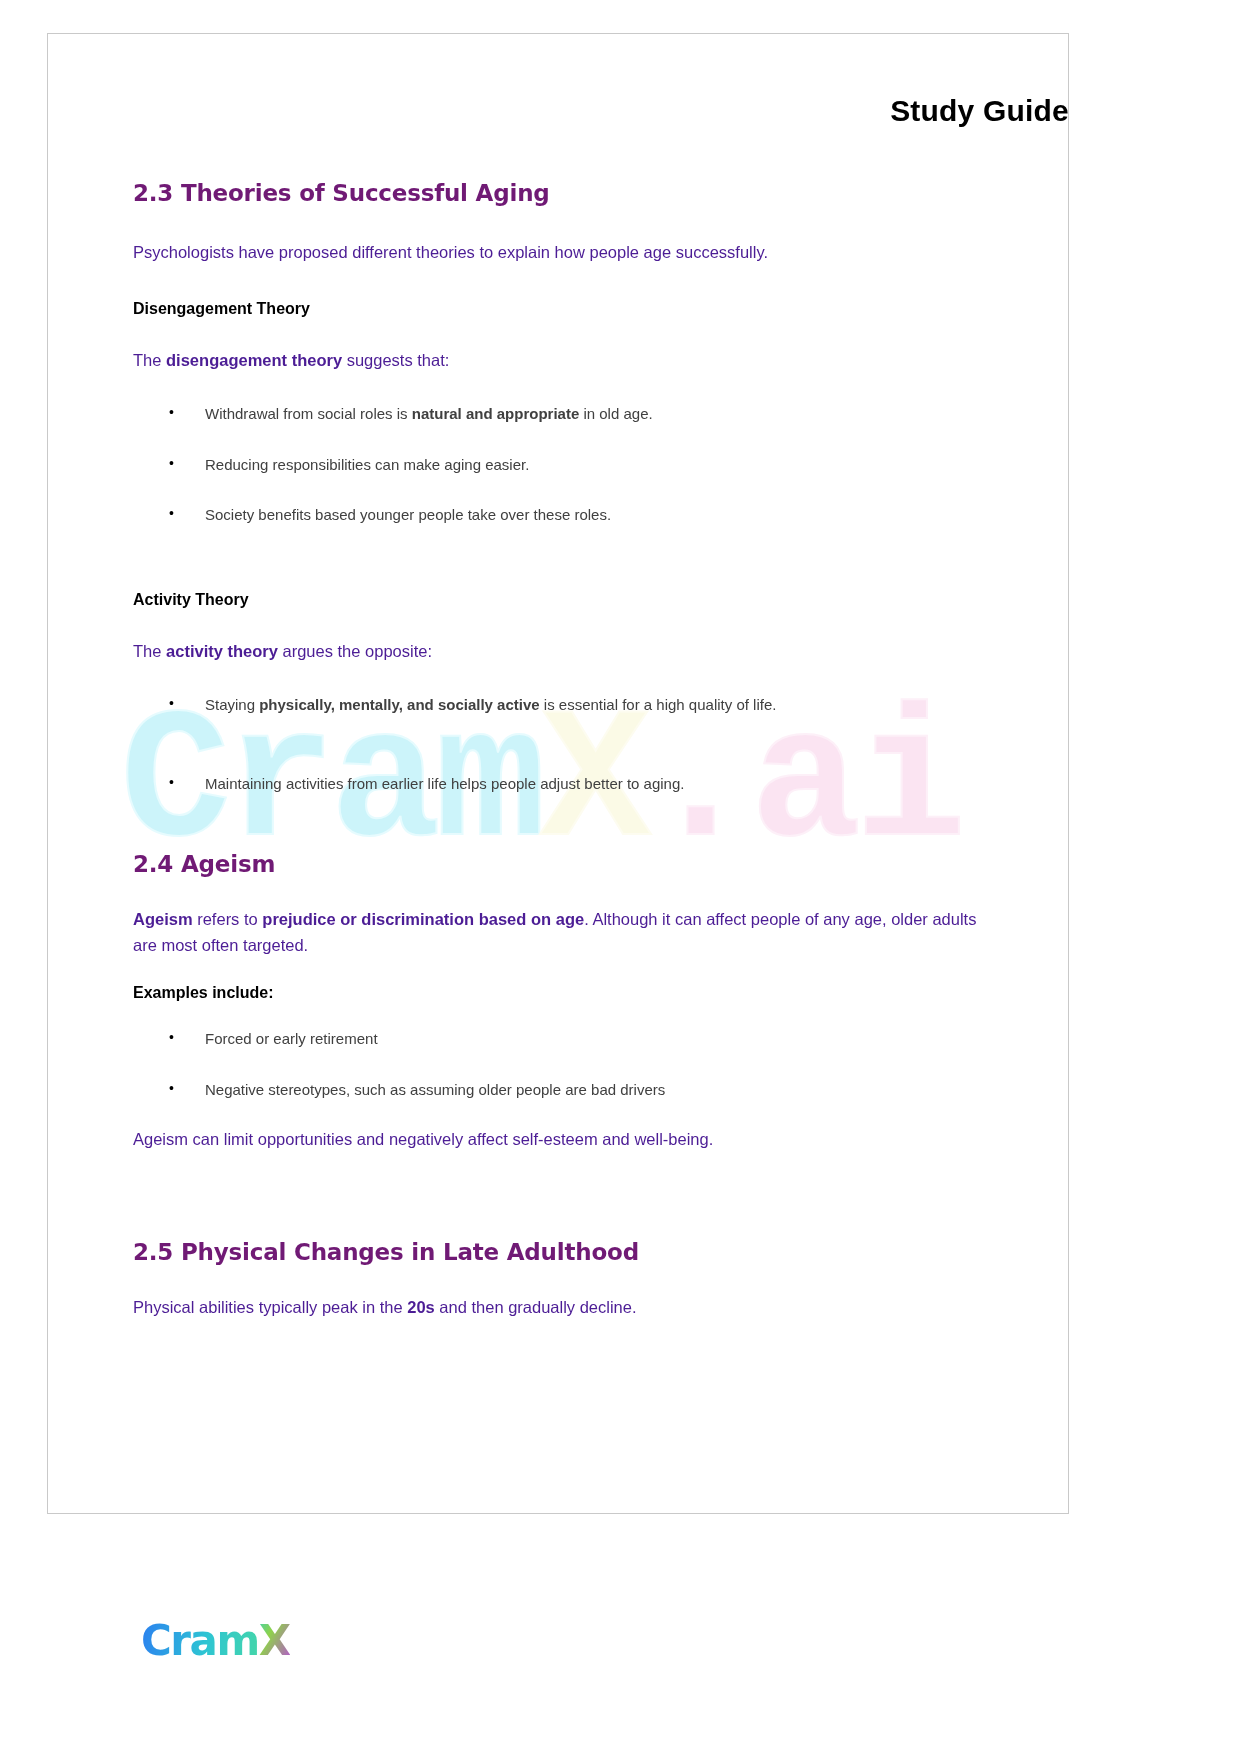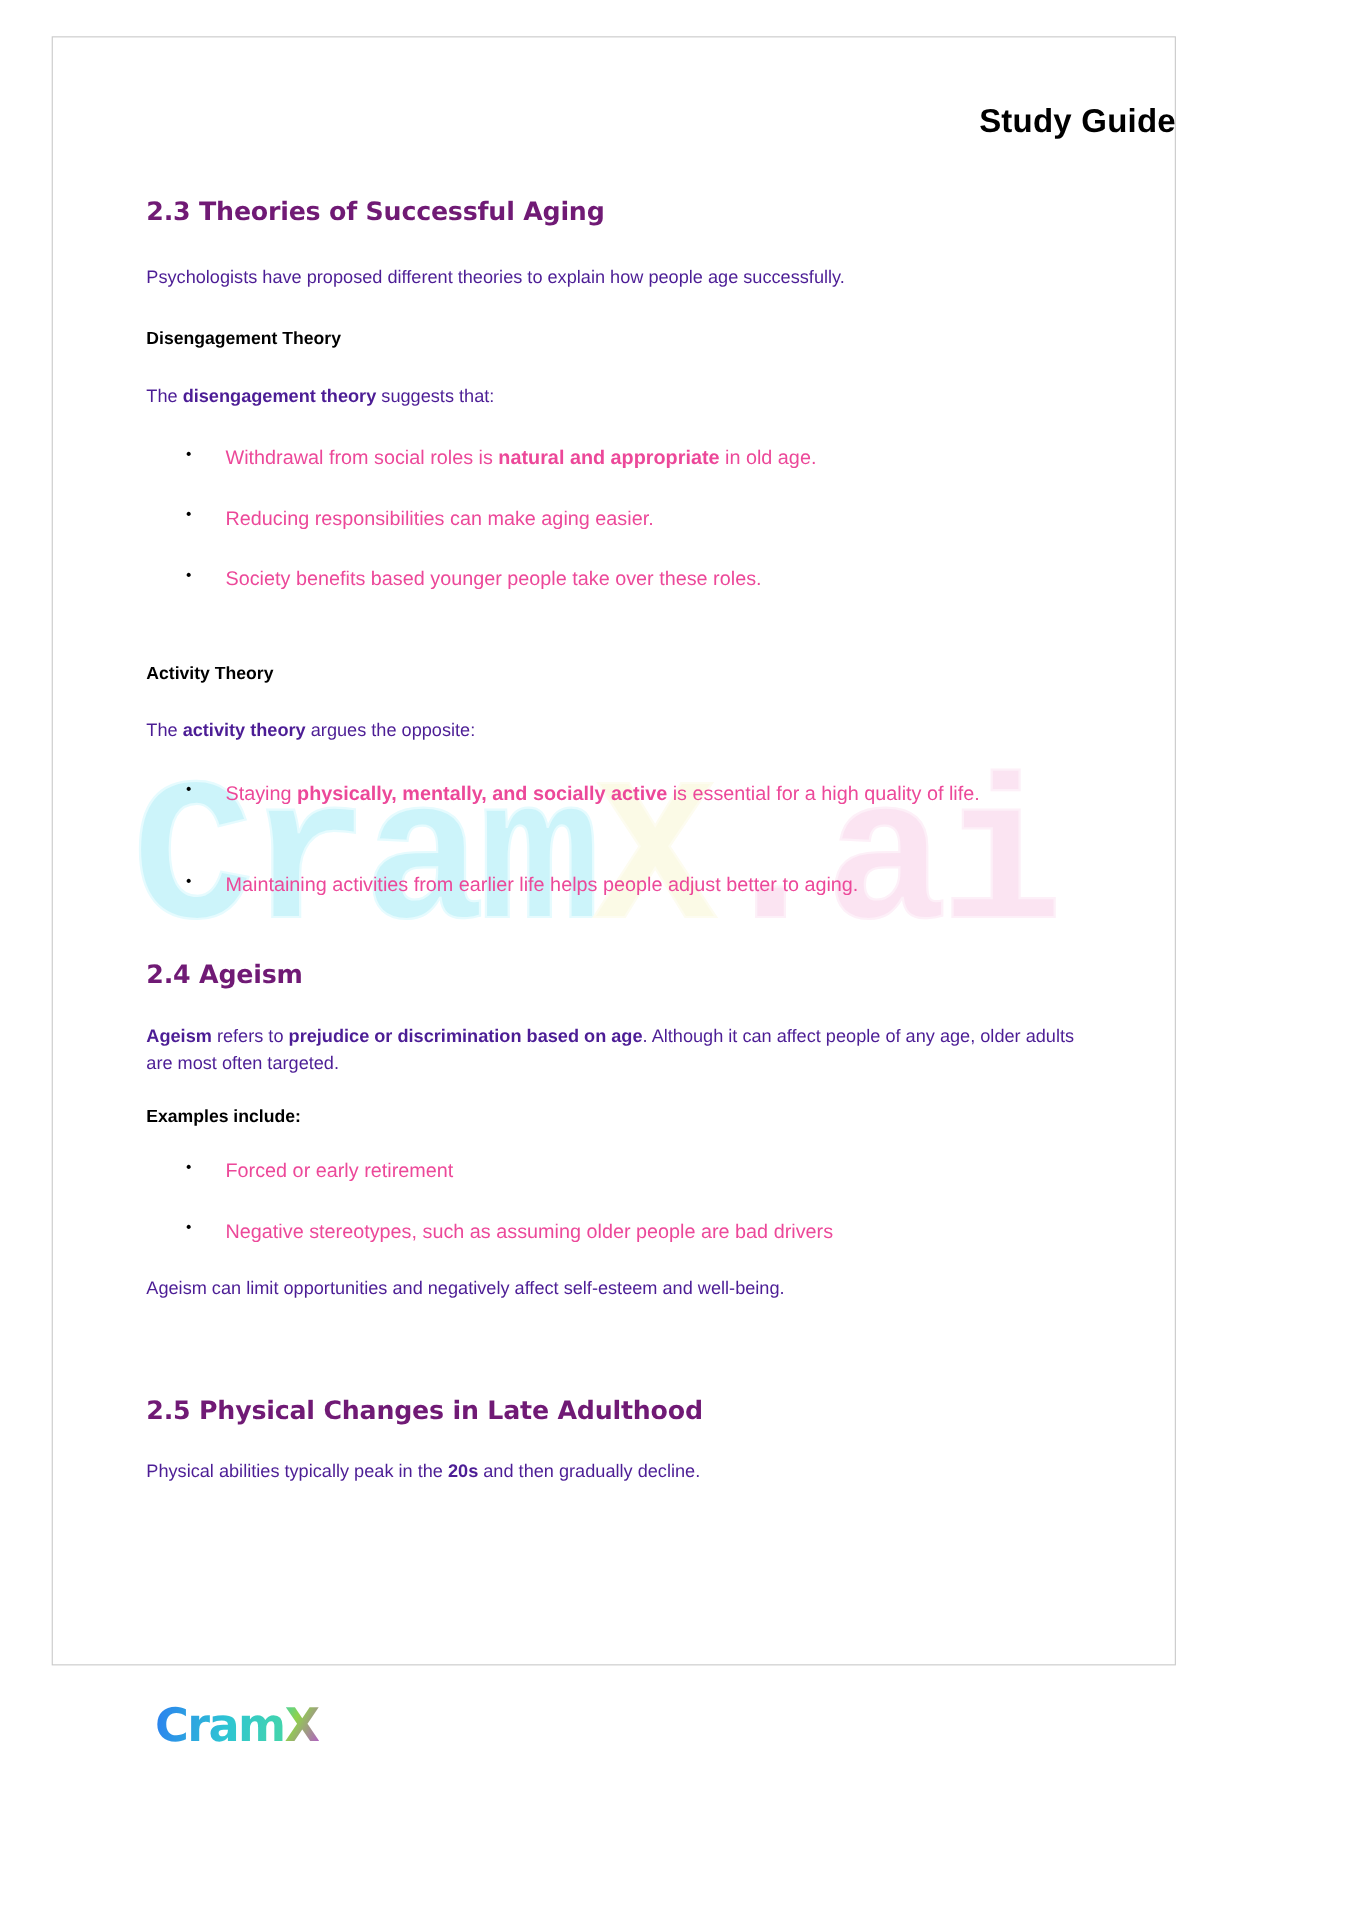--- a/index.html
+++ b/index.html
@@ -118,23 +118,23 @@
   }
 
   ul.bullets {
     list-style: none;
     margin: 0;
     padding: 0;
   }
   ul.bullets li {
     position: relative;
     padding-left: 72px;
-    font-size: 18px;
+    font-size: 15px;
     line-height: 1.5;
-    color: #ec4899;
+    color: #404040;
   }
   ul.bullets li::before {
     content: "\2022";
     position: absolute;
     left: 36px;
     top: -1px;
     font-size: 14px;
     color: #000000;
   }
 
@@ -143,21 +143,21 @@
   .gap-26 { height: 26px; }
   .gap-30 { height: 30px; }
   .gap-34 { height: 34px; }
   .gap-56 { height: 56px; }
   .gap-64 { height: 64px; }
 
   
   .footer-logo {
     position: absolute;
     left: 141px;
-    top: 1548px;
+    top: 1620px;
     z-index: 3;
     font-family: "DejaVu Sans", sans-serif;
     font-weight: 700;
     font-size: 42px;
     letter-spacing: -1.5px;
     line-height: 1;
     white-space: nowrap;
   }
   .logo-cram {
     background: linear-gradient(100deg, #2b7ff0 0%, #2ec5d3 55%, #45d6a8 100%);

